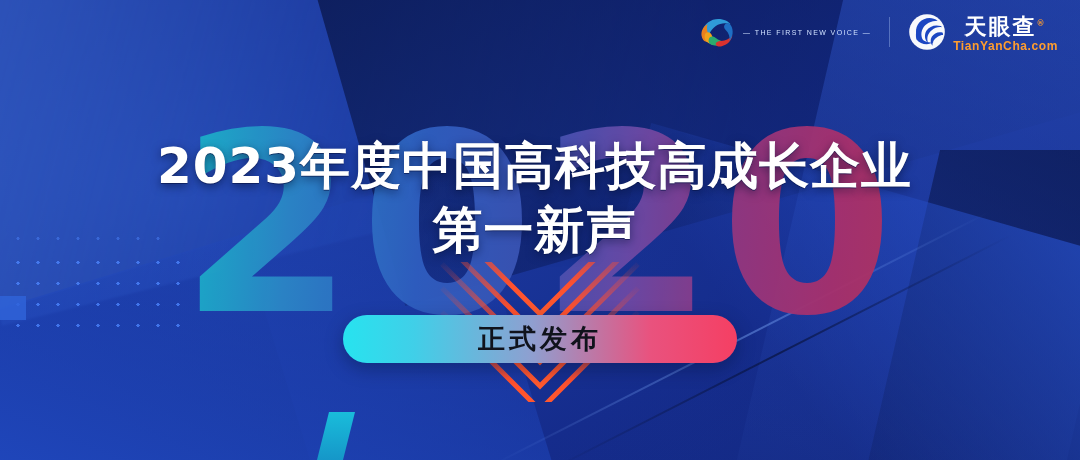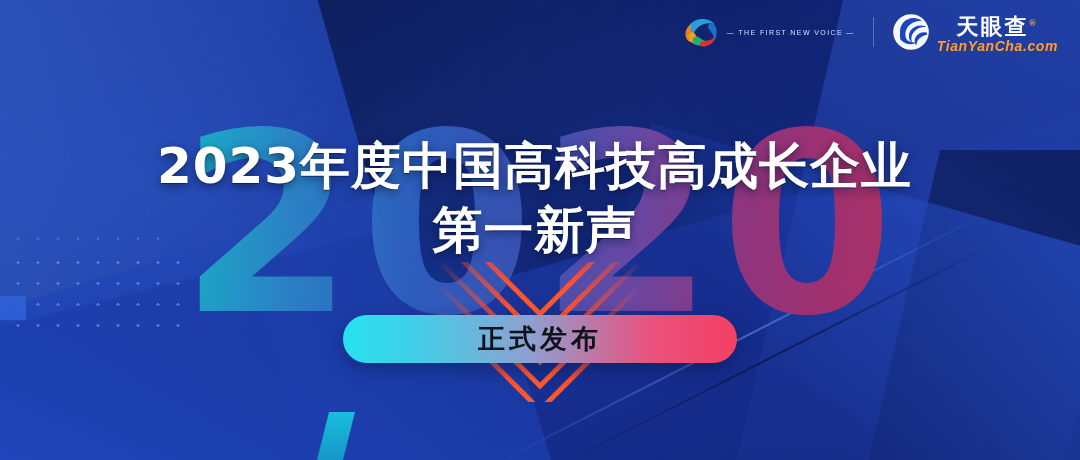--- a/index.html
+++ b/index.html
@@ -167,21 +167,21 @@
     color:#ffffff; font-size:22px; font-weight:800; letter-spacing:2px; line-height:24px;
     font-family:"DejaVu Sans","Liberation Sans",sans-serif;
     white-space:nowrap;
   }
   .logo-cn.tyc{ color:#ffffff;text-align:right; }
   .logo-en{
     font-size:7px; letter-spacing:1.4px; line-height:10px; margin-top:2px;
     color:#cfe0ff; white-space:nowrap;
     font-family:"Liberation Sans",sans-serif;
   }
-  .logo-en.tyc{ color:#ff9d2e; font-weight:700; letter-spacing:.6px; font-size:14px;font-style:italic; }
+  .logo-en.tyc{ color:#ff9d2e; font-weight:700; letter-spacing:.6px; font-size:12px; }
   .tyc-sup{ font-size:8px; vertical-align:super; color:#ff9d2e; }
 </style>
 </head>
 <body>
 
 <div class="poster">
 
   <div class="bg-layer">
     <div class="shard shard-topglow"></div>
     <div class="shard shard-topdark"></div>

